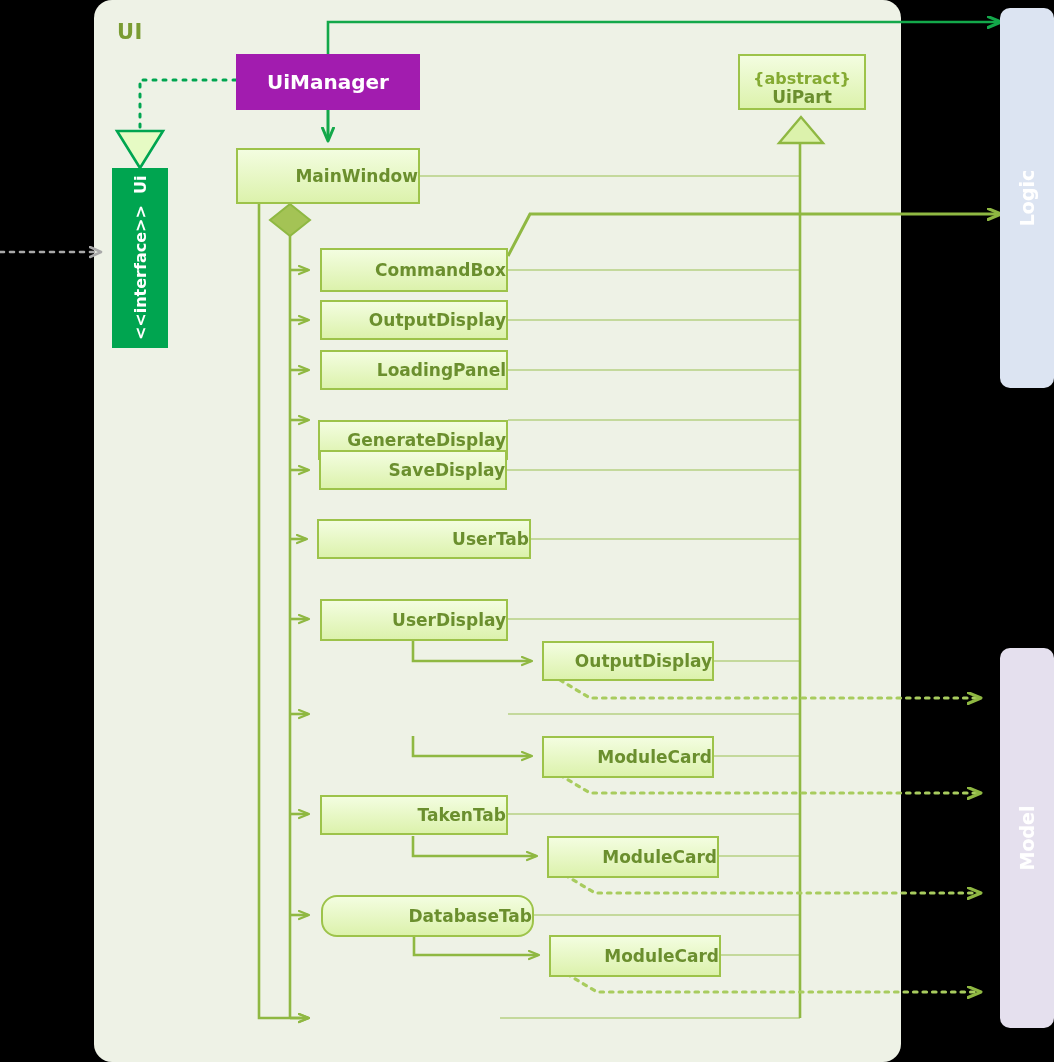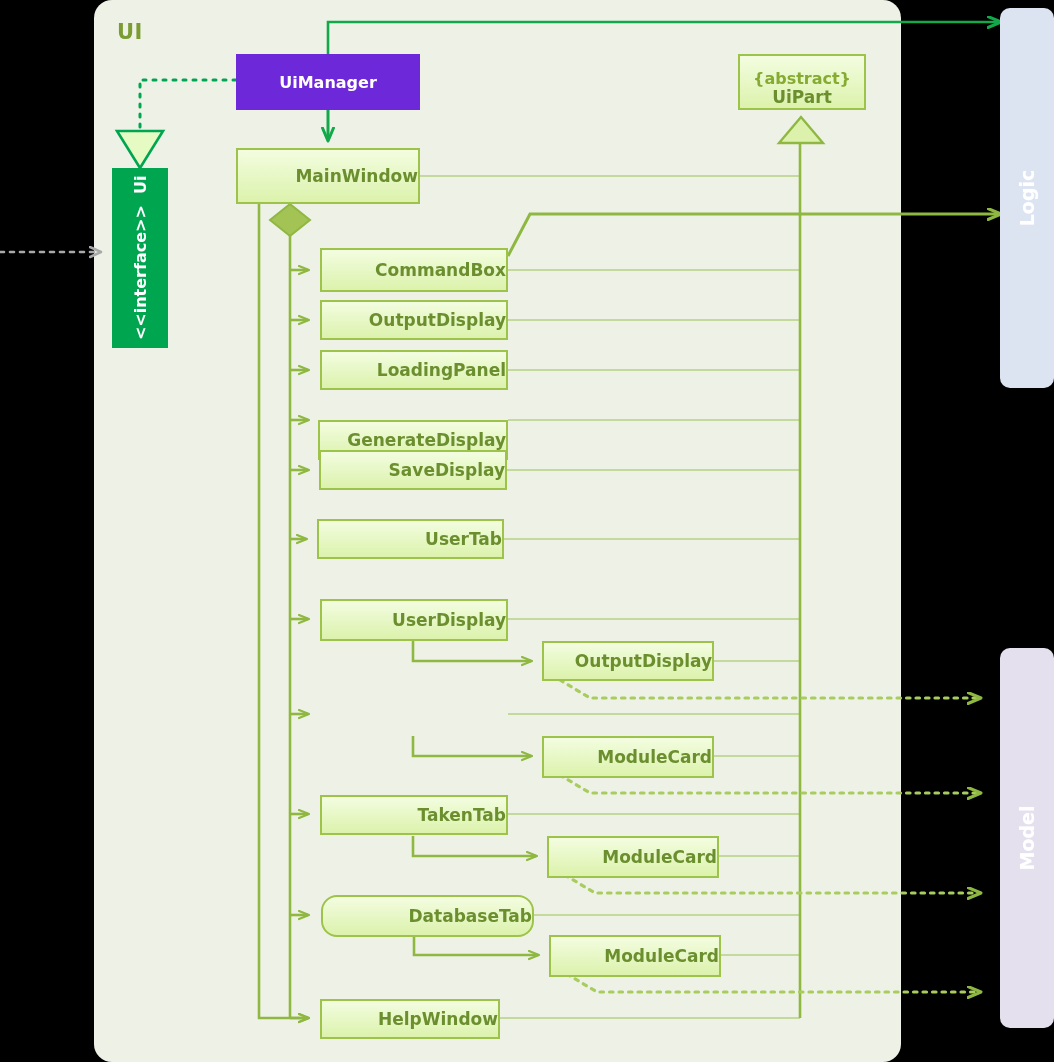--- a/index.html
+++ b/index.html
@@ -12,22 +12,22 @@
   .panel-title{position:absolute;color:#7a9c33;font-weight:bold;font-size:21px;
      letter-spacing:.5px;}
 
   .cls{position:absolute;box-sizing:border-box;border:2px solid #9dc34a;
      background:linear-gradient(180deg,#f3fde0 0%,#dcf2ac 100%);
      color:#6b8f2e;font-weight:bold;font-size:17px;
      display:flex;align-items:center;justify-content:flex-end;text-align:center;}
   .cls.tall{flex-direction:column;line-height:1.15;}
   .cls .abs{font-weight:bold;color:#85ab33;font-size:16px;}
 
-  .solidbox{position:absolute;box-sizing:border-box;background:#6d28d9;
-     color:#fff;font-weight:bold;font-size:16px;
+  .solidbox{position:absolute;box-sizing:border-box;background:#a21caf;
+     color:#fff;font-weight:bold;font-size:20px;
      display:flex;align-items:center;justify-content:center;text-align:center;}
 
   .vert{position:absolute;box-sizing:border-box;background:#00a550;
      display:flex;align-items:center;justify-content:center;}
   .vert .inner{transform:rotate(-90deg);white-space:nowrap;color:#fff;
      font-weight:bold;font-size:16px;line-height:1.35;text-align:center;}
 
   .extbox{position:absolute;box-sizing:border-box;border-radius:10px;
      display:flex;align-items:center;justify-content:center;}
   .extbox .inner{transform:rotate(-90deg);white-space:nowrap;color:#fff;
@@ -167,21 +167,21 @@
     </div>
 
   <div class="cls" style="left:318px;top:420px;width:190px;height:40px;">
     <span>GenerateDisplay</span>
     </div>
 
   <div class="cls" style="left:319px;top:450px;width:188px;height:40px;">
     <span>SaveDisplay</span>
     </div>
 
-  <div class="cls" style="left:317px;top:519px;width:187px;height:40px;">
+  <div class="cls" style="left:317px;top:519px;width:214px;height:40px;">
     <span>UserTab</span>
     </div>
 
   <div class="cls" style="left:320px;top:599px;width:188px;height:42px;">
     <span>UserDisplay</span>
     </div>
 
   <div class="cls" style="left:542px;top:641px;width:172px;height:40px;">
     <span>OutputDisplay</span>
     </div>
@@ -200,23 +200,20 @@
     </div>
 
   <div class="cls" style="left:321px;top:895px;width:213px;height:42px;border-radius:16px;">
     <span>DatabaseTab</span>
     </div>
 
   <div class="cls" style="left:549px;top:935px;width:172px;height:42px;">
     <span>ModuleCard</span>
     </div>
 
-  <div class="cls" style="left:320px;top:999px;width:180px;height:40px;">
-    <span>HelpWindow</span>
-    </div>
 
   <div class="extbox" style="left:1000px;top:8px;width:54px;height:380px;background:#dce4f2;">
     <div class="inner">Logic</div>
   </div>
 
   <div class="extbox" style="left:1000px;top:648px;width:54px;height:380px;background:#e5e0ee;">
     <div class="inner">Model</div>
   </div>
 
 </div>

